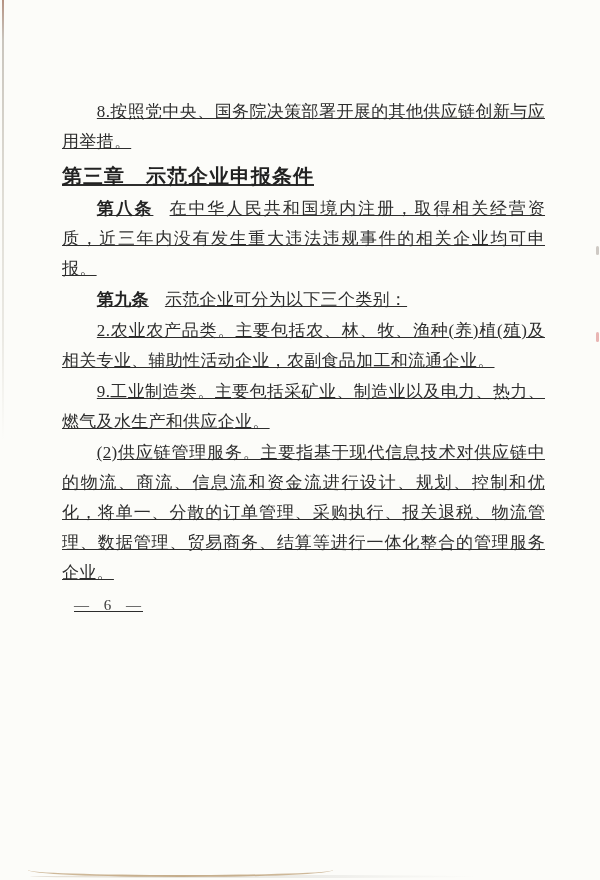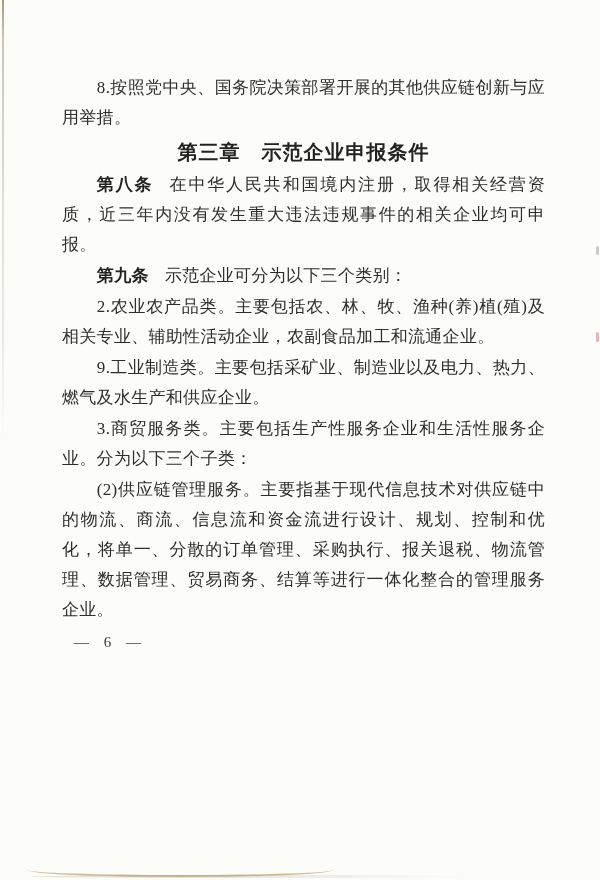--- a/index.html
+++ b/index.html
@@ -18,21 +18,22 @@
     position:relative;
   }
   .page{
     position:relative;
     width:600px;height:880px;
     box-sizing:border-box;
   }
   .content{
     position:relative;
     box-sizing:border-box;
-    padding:73px 55px 0 62px;
+    padding:97px 55px 0 62px;
+    text-decoration:underline;
   }
   .para{
     margin:0 0 1px 0;
     font-size:17px;
     line-height:30px;
     text-align:justify;
     text-align-last:left;
     text-justify:inter-character;
     text-indent:2.05em;
     letter-spacing:0.3px;
@@ -42,21 +43,21 @@
     font-weight:700;
     margin-right:0.95em;
     color:#232323;
     margin-top:23px;
   }
   .chapter{
     margin:4px 0 3px 0;
     font-size:20px;
     line-height:30px;
     font-weight:700;
-    text-align:center;
+    text-align:left;
     letter-spacing:1px;
     color:#222222;
   }
   .footer{
     margin-top:2px;
     padding-left:12px;
     font-size:15px;
     line-height:30px;
     letter-spacing:2px;
     word-spacing:7px;
@@ -126,21 +127,20 @@
     <h2 class="chapter">第三章　示范企业申报条件</h2>
 
     <p class="para"><span class="art-label">第八条</span><span>在中华人民共和国境内注册，取得相关经营资质，近三年内没有发生重大违法违规事件的相关企业均可申报。</span></p>
 
     <p class="para"><span class="art-label">第九条</span><span>示范企业可分为以下三个类别：</span></p>
 
     <p class="para">2.农业农产品类。主要包括农、林、牧、渔种(养)植(殖)及相关专业、辅助性活动企业，农副食品加工和流通企业。</p>
 
     <p class="para">9.工业制造类。主要包括采矿业、制造业以及电力、热力、燃气及水生产和供应企业。</p>
 
-    <p class="para">3.商贸服务类。主要包括生产性服务企业和生活性服务企业。分为以下三个子类：</p>
 
 
 
     <p class="para">(2)供应链管理服务。主要指基于现代信息技术对供应链中的物流、商流、信息流和资金流进行设计、规划、控制和优化，将单一、分散的订单管理、采购执行、报关退税、物流管理、数据管理、贸易商务、结算等进行一体化整合的管理服务企业。</p>
 
     <div class="footer">— 6 —</div>
 
   </div>
 
   <div class="edge-bottom-shadow"></div>

